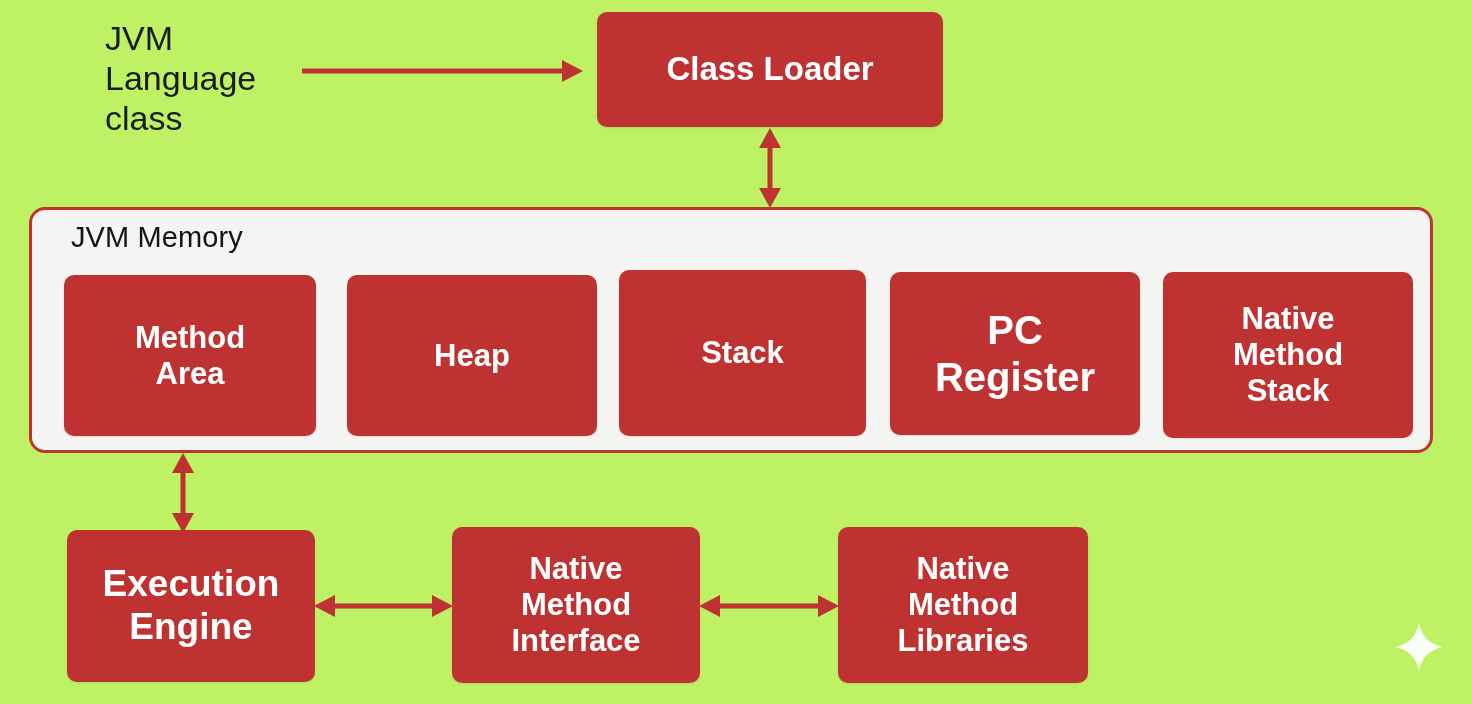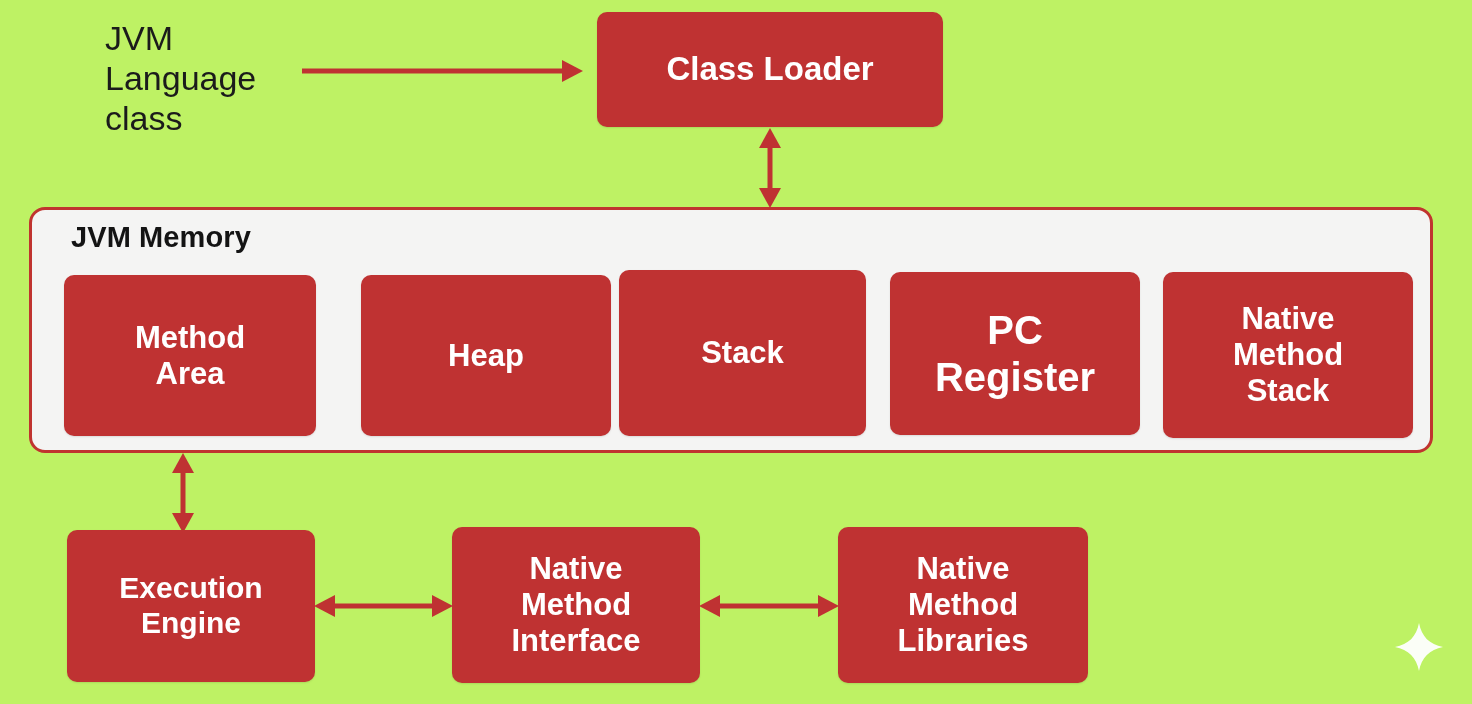--- a/index.html
+++ b/index.html
@@ -59,21 +59,21 @@
     border: 3px solid #c0342f;
     border-radius: 16px;
     background: #f4f4f3;
     box-sizing: border-box;
   }
   #jvm-memory-title {
     position: absolute;
     left: 71px;
     top: 221px;
     color: #141414;
-    font-weight: bold;
+    font-weight: normal;
     font-size: 29px;
     letter-spacing: 0.1px;
   }
 
   
   .arrow {
     position: absolute;
   }
   .arrow svg { display: block; }
 
@@ -113,40 +113,40 @@
     </svg>
   </div>
 
   <div id="jvm-memory-container"></div>
 
   <div id="jvm-memory-title">JVM Memory</div>
 
   <div class="node" style="left:64px; top:275px; width:252px; height:161px; font-size:31px;">Method
 Area</div>
 
-  <div class="node" style="left:361px; top:275px; width:250px; height:161px; font-size:31px;">Heap</div>
+  <div class="node" style="left:347px; top:275px; width:250px; height:161px; font-size:31px;">Heap</div>
 
   <div class="node" style="left:619px; top:270px; width:247px; height:166px; font-size:31px;">Stack</div>
 
   <div class="node" style="left:890px; top:272px; width:250px; height:163px; font-size:40px;">PC
 Register</div>
 
   <div class="node" style="left:1163px; top:272px; width:250px; height:166px; font-size:31px;">Native
 Method
 Stack</div>
 
   <div class="arrow" style="left:170px; top:452px; width:26px; height:82px;">
     <svg width="26" height="82" viewBox="0 0 26 82">
       <line x1="13" y1="16" x2="13" y2="66" stroke="#bf3232" stroke-width="5"></line>
       <polygon points="13,1 24,21 2,21" fill="#bf3232"></polygon>
       <polygon points="13,81 24,61 2,61" fill="#bf3232"></polygon>
     </svg>
   </div>
 
-  <div class="node" style="left:67px; top:530px; width:248px; height:152px; font-size:30px;">Execution
+  <div class="node" style="left:67px; top:530px; width:248px; height:152px; font-size:37px;">Execution
 Engine</div>
 
   <div class="arrow" style="left:313px; top:593px; width:141px; height:26px;">
     <svg width="141" height="26" viewBox="0 0 141 26">
       <line x1="18" y1="13" x2="123" y2="13" stroke="#bf3232" stroke-width="5"></line>
       <polygon points="1,13 22,2 22,24" fill="#bf3232"></polygon>
       <polygon points="140,13 119,2 119,24" fill="#bf3232"></polygon>
     </svg>
   </div>
 

